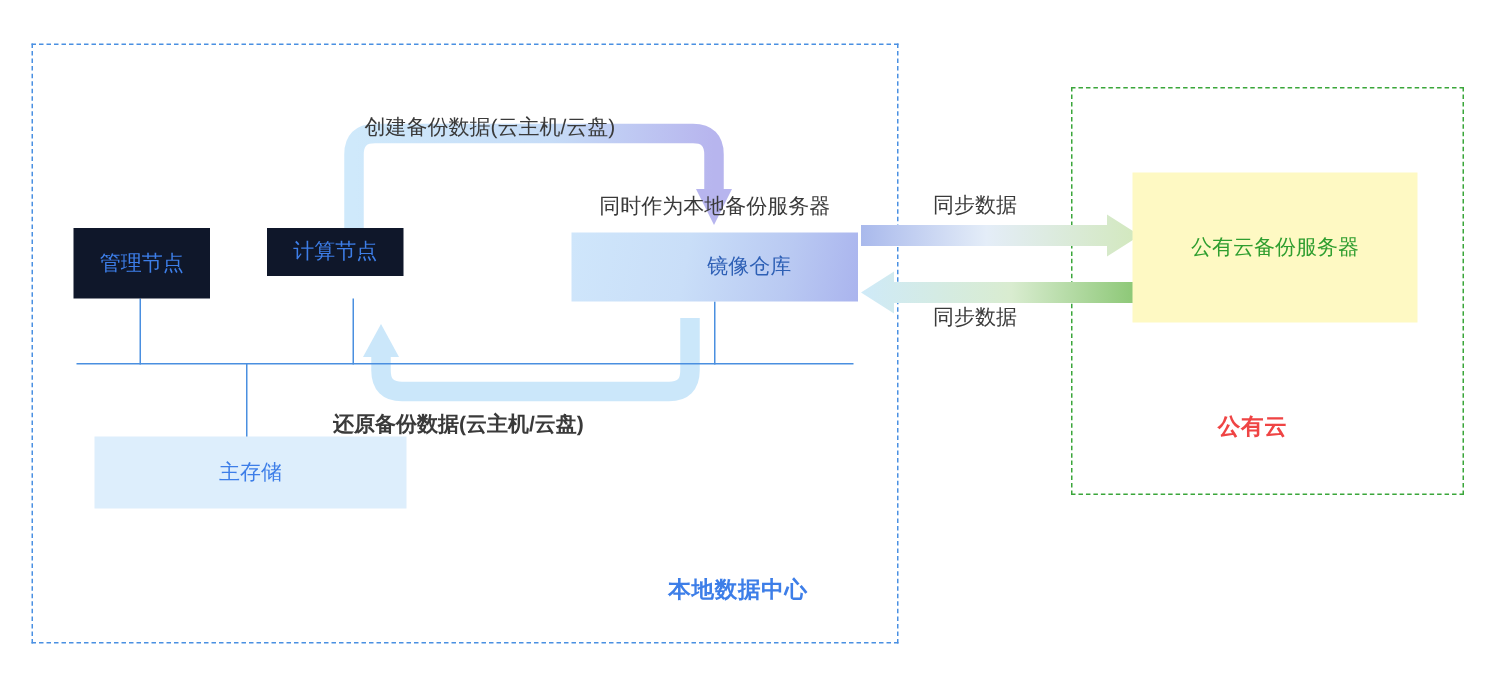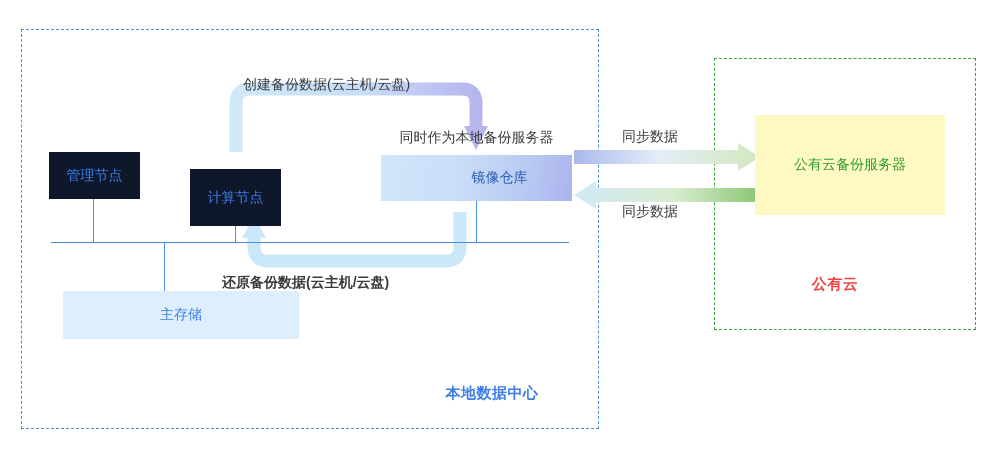--- a/index.html
+++ b/index.html
@@ -65,30 +65,30 @@
     align-items: center;
     justify-content: center;
     font-size: 14px;
     white-space: nowrap;
   }
   .node-blue {
     background: #0f172a;
     color: #3d7ee8;
   }
   #node-manage { left: 49px;  top: 152px; width: 91px;  height: 47px; }
-  #node-compute{ left: 190px; top: 152px; width: 91px;  height: 57px; margin-top: 17px; }
+  #node-compute{ left: 178px; top: 152px; width: 91px;  height: 32px; }
   #node-repo {
     left: 381px; top: 155px; width: 191px; height: 46px;
     background: linear-gradient(100deg, #cfe6fb 0%, #c9def8 40%, #b9c9f2 75%, #aab4ee 100%);
     color: #2d5fb5;
     font-size: 14px;
     padding-left: 46px;
   }
   #node-storage {
-    left: 63px; top: 291px; width: 236px; height: 48px;
+    left: 63px; top: 291px; width: 208px; height: 48px;
     background: #ddeefc;
     color: #3d7ee8;
     font-size: 14px;
   }
   #node-cloud-backup {
     left: 755px; top: 115px; width: 190px; height: 100px;
     background: #fef9c3;
     color: #2f9e2f;
     font-size: 14px;
   }

